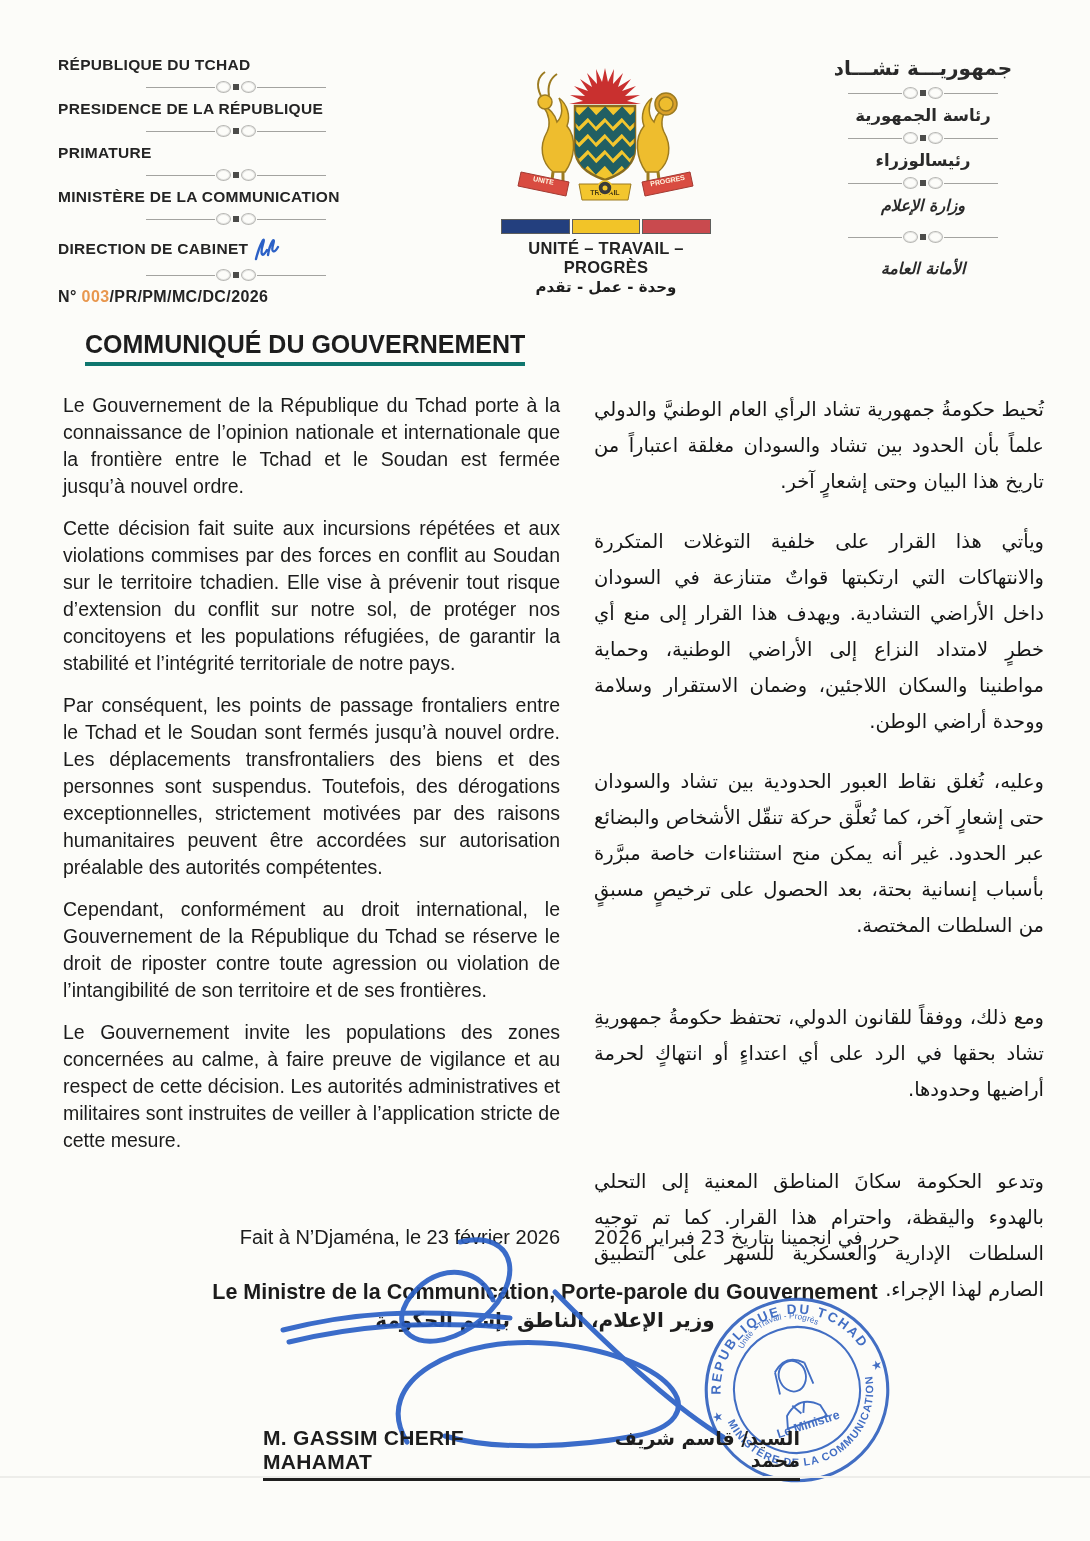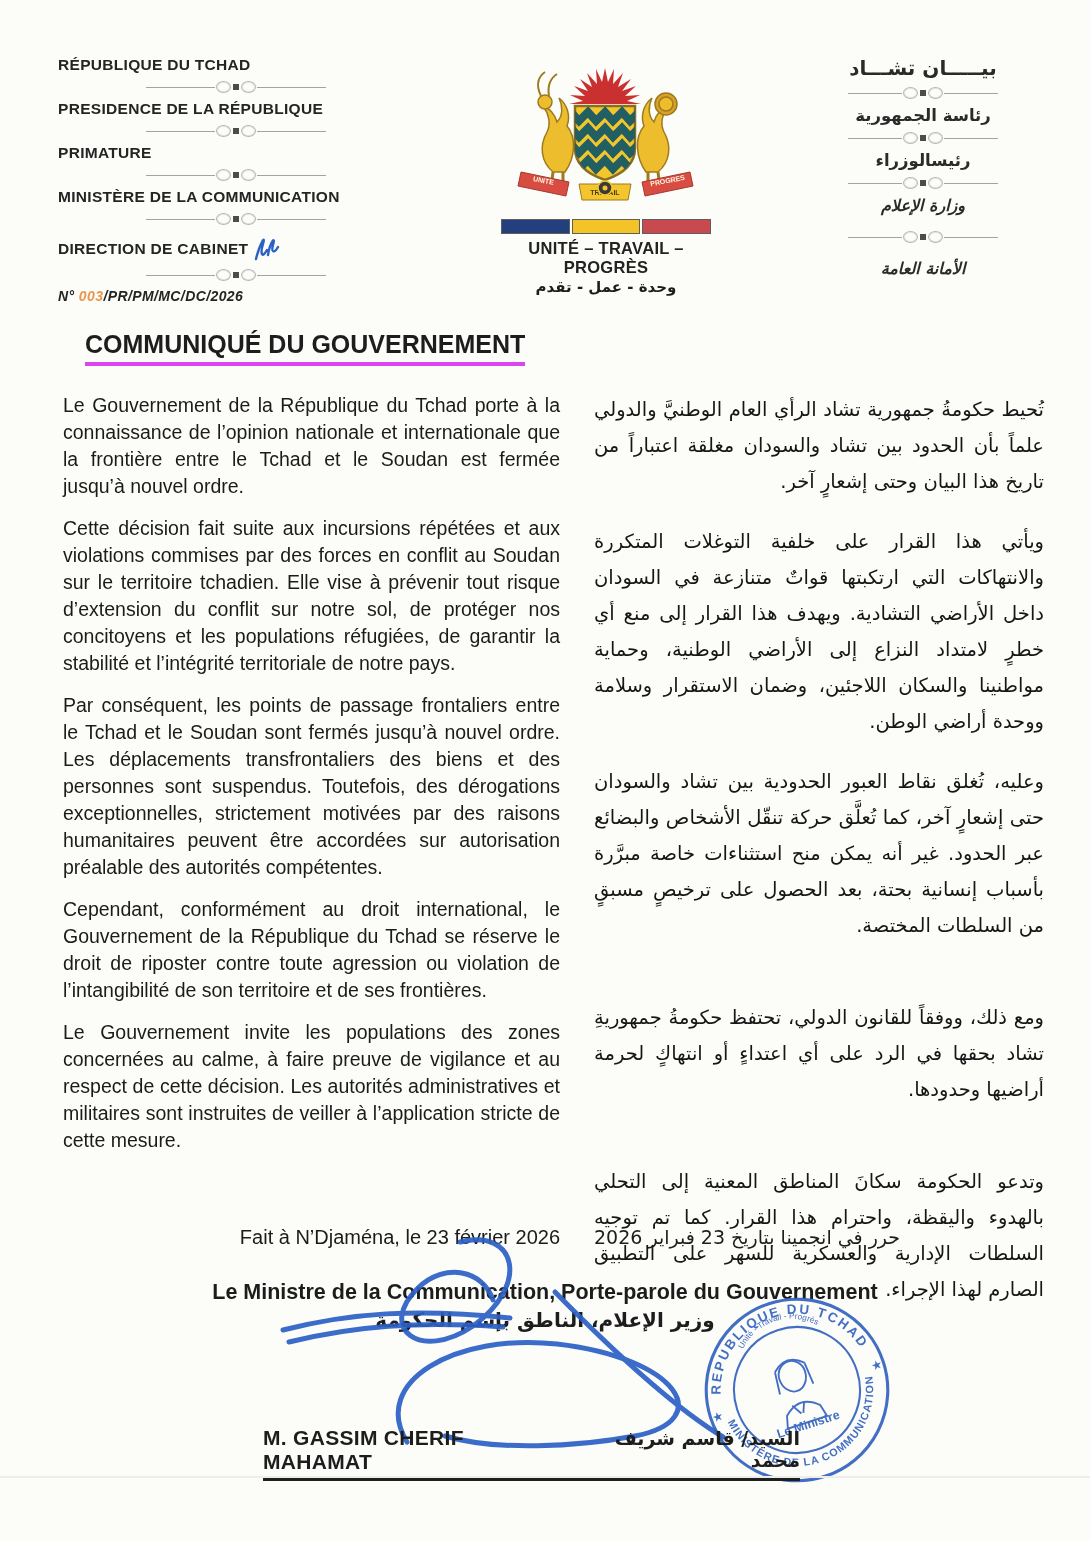--- a/index.html
+++ b/index.html
@@ -3,21 +3,21 @@
 <meta charset="utf-8">
 <style>
   html,body{margin:0;padding:0;background:#fcfcf9;}
   .page{position:relative;width:1090px;height:1541px;background:#fcfcf9;
         font-family:"Liberation Sans",sans-serif;color:#1d1d1d;overflow:hidden;}
 
   
   .header{position:absolute;top:56px;left:58px;right:42px;display:flex;justify-content:space-between;}
   .hdr-left{width:356px;text-align:left;font-weight:bold;font-size:15.5px;letter-spacing:.3px;color:#242424;}
   .hdr-left .line{white-space:nowrap;}
-  .ref-line{font-size:14px;margin-top:0;letter-spacing:.4px;font-style:italic;}
+  .ref-line{font-size:16px;margin-top:0;letter-spacing:.4px;}
   .ref-number{color:#e8974e;}
   .orn{display:flex;align-items:center;justify-content:center;margin:7px auto;width:180px;}
   .orn::before,.orn::after{content:"";flex:1;height:1px;background:#a3a3a0;}
   .orn .petal{width:13px;height:10px;border:1px solid #b7b7b4;border-radius:50%;margin:0 1px;
               box-shadow:0 0 0 1px #e4e4e1 inset;}
   .orn .knot{width:6px;height:6px;background:#4c4c4a;margin:0 1px;}
   .hdr-right{width:250px;text-align:center;font-family:"DejaVu Sans",sans-serif;font-weight:bold;
              direction:rtl;font-size:16.5px;color:#2a2a2a;}
   .hdr-right .line1{font-size:20px;}
   .hdr-right .line4,.hdr-right .line5{font-size:16px;font-style:italic;}
@@ -27,21 +27,21 @@
 
   
   .emblem{width:240px;text-align:center;margin-top:4px;}
   .flagbar{width:210px;height:15px;margin:7px auto 5px;display:flex;gap:2px;}
   .flagbar div{flex:1;border:1px solid #5e5e5c;}
   .motto-fr{font-weight:bold;font-size:16.5px;letter-spacing:.3px;color:#222;text-align:center;}
   .motto-ar{font-family:"DejaVu Sans",sans-serif;font-weight:bold;font-size:15px;direction:rtl;margin-top:1px;}
 
   
   .titles{position:absolute;top:330px;left:63px;right:46px;display:flex;justify-content:space-between;align-items:flex-start;}
-  .title-fr{margin-left:22px;font-size:25px;font-weight:bold;border-bottom:4px solid #d946ef;padding-bottom:3px;}
+  .title-fr{margin-left:22px;font-size:25px;font-weight:bold;border-bottom:4px solid #0f766e;padding-bottom:3px;}
   .title-ar{font-family:"DejaVu Sans",sans-serif;direction:rtl;font-size:23px;font-weight:bold;
             border-bottom:4px solid #161616;padding-bottom:7px;min-width:248px;text-align:center;}
 
   
   .body-cols{position:absolute;top:392px;left:63px;right:46px;display:flex;justify-content:space-between;}
   .col-fr{width:497px;font-size:19.5px;line-height:27px;text-align:justify;color:#1b1b1b;}
   .col-fr p{margin:0 0 15px 0;}
   .col-ar{width:450px;font-family:"DejaVu Sans",sans-serif;direction:rtl;font-size:19.5px;
           line-height:36px;text-align:justify;color:#161616;}
   .col-ar p{margin:0 0 24px 0;}
@@ -155,21 +155,21 @@
       <div class="flagbar">
         <div style="background:#233f7e"></div>
         <div style="background:#f2c428"></div>
         <div style="background:#c94a4e"></div>
       </div>
       <div class="motto-fr">UNITÉ – TRAVAIL – PROGRÈS</div>
       <div class="motto-ar">وحدة - عمل - تقدم</div>
     </div>
 
     <div class="hdr-right">
-      <div class="line line1">بيـــــان تشـــاد</div>
+      <div class="line line1">جمهوريـــة تشـــاد</div>
       <div class="orn">
           <span class="petal"></span>
           <span class="knot"></span>
           <span class="petal"></span>
         </div>
       <div class="line">رئاسة الجمهورية</div>
       <div class="orn">
           <span class="petal"></span>
           <span class="knot"></span>
           <span class="petal"></span>

